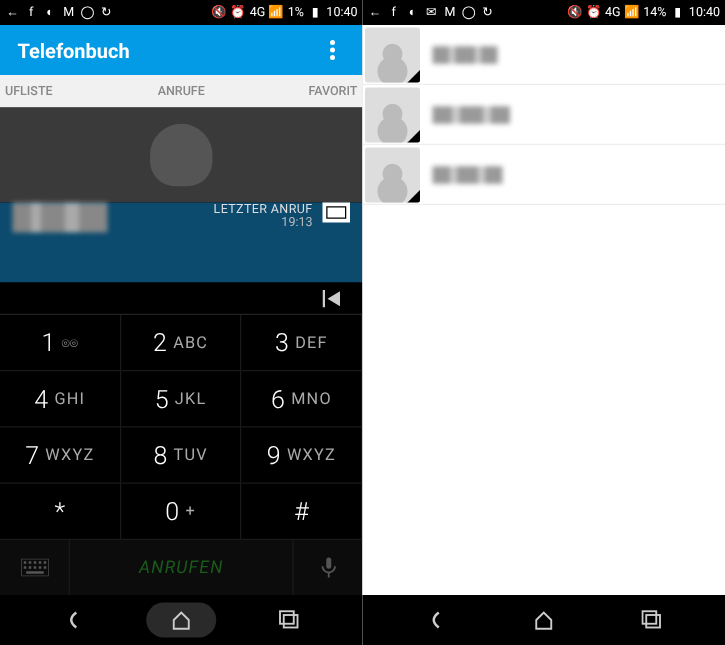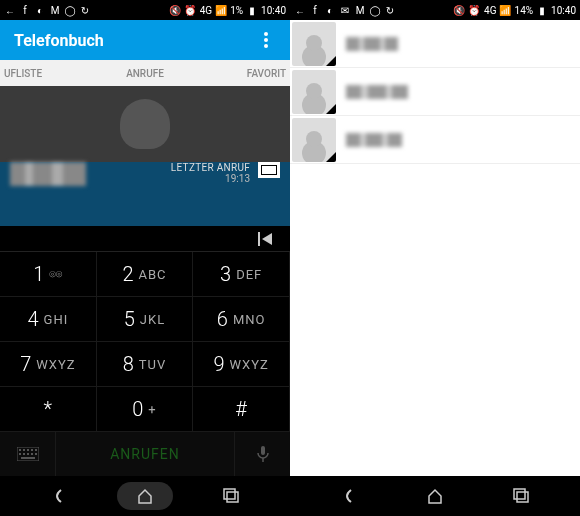--- a/index.html
+++ b/index.html
@@ -48,21 +48,21 @@
 .dialpad { flex: 1; background: #000; display: grid; grid-template-columns: repeat(3,1fr); grid-template-rows: repeat(4,1fr); }
 .key { display: flex; align-items: center; justify-content: center; color: #fff; border-right: 1px solid #1a1a1a; border-bottom: 1px solid #1a1a1a; cursor: pointer; gap: 5px; }
 .key .digit { font-size: 20px; font-weight: 300; }
 .key .letters { font-size: 13px; color: #aaa; letter-spacing: 1px; }
 .vm-icon { font-size: 11px; color: #aaa; }
 
 
 .call-row { height: 44px; background: #0c0c0c; display: flex; align-items: center; }
 .call-side { width: 56px; display: flex; align-items: center; justify-content: center; border-right: 1px solid #1a1a1a; height: 100%; }
 .call-side.right { border-right: none; border-left: 1px solid #1a1a1a; }
-.call-btn { flex: 1; text-align: center; color: #1a5a1a; font-size: 14px; letter-spacing: 1px; cursor: pointer; }
+.call-btn { flex: 1; text-align: center; color: #1a5a1a; font-size: 14px; letter-spacing: 1px; cursor: pointer; font-style: italic; }
 
 
 .navbar { height: 40px; background: #000; display: flex; align-items: center; justify-content: space-evenly; }
 .nav-btn { width: 56px; height: 28px; display: flex; align-items: center; justify-content: center; border-radius: 14px; cursor: pointer; }
 .nav-home { background: #2a2a2a; }
 
 
 .contacts { flex: 1; background: #fff; overflow: hidden; }
 .contact-row { height: 48px; display: flex; align-items: center; border-bottom: 1px solid #eee; }
 .contact-avatar { width: 44px; height: 44px; background: #ddd; border-radius: 2px; margin-left: 2px; margin-right: 10px; position: relative; overflow: hidden; }

